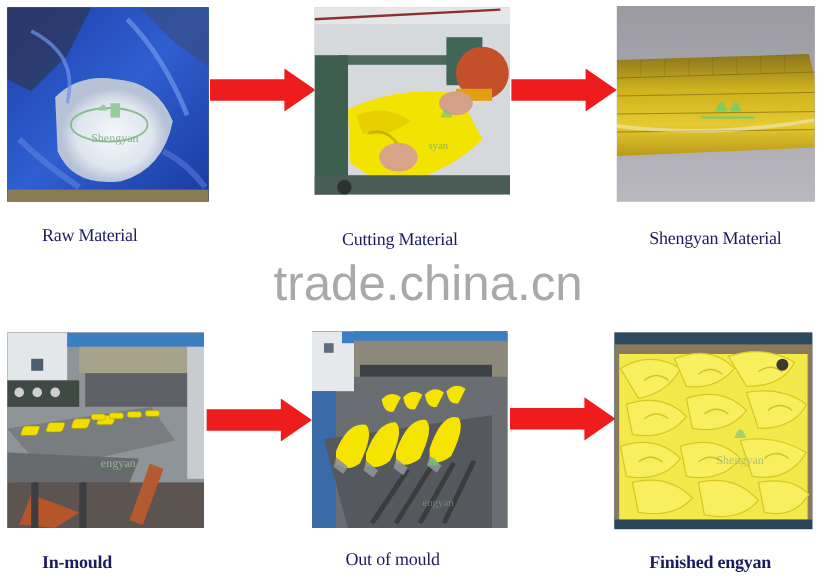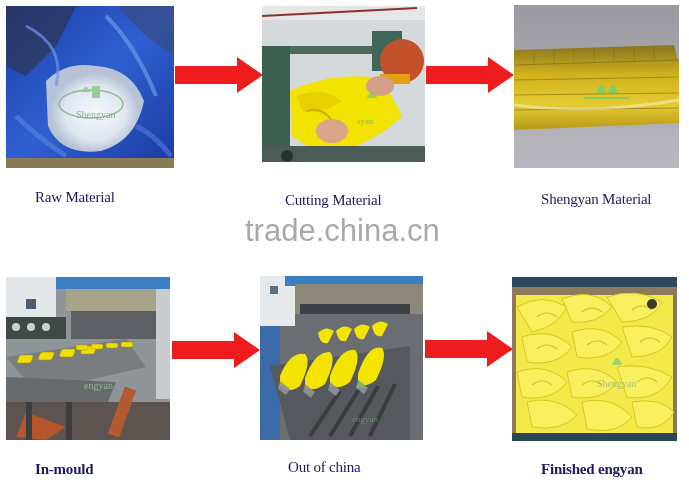--- a/index.html
+++ b/index.html
@@ -15,23 +15,23 @@
       position:absolute; width:88px; height:36px;
     }
     .arrow svg { width:100%; height:100%; display:block; }
     .caption {
       position:absolute; font-size:15px; color:#1c1a5e;
       white-space:nowrap; letter-spacing:-0.2px;
       font-family:Liberation Serif, serif;
     }
     .caption.bold { font-weight:bold; }
     .watermark {
-      position:absolute; left:245px; top:213px;
+      position:absolute; left:228px; top:213px;
       font-family:"Liberation Sans", "DejaVu Sans", sans-serif;
-      font-size:31px; color:#a9a9a9; letter-spacing:0px;
+      font-size:41px; color:#a9a9a9; letter-spacing:0px;
     }
   </style>
 </head>
 <body>
 
 <div class="photo" style="left:6px; top:6px; width:168px; height:162px; background:#2c3a5c;">
   <svg width="168" height="162" viewBox="0 0 168 162">
     <defs>
       <radialGradient id="rmWhite" cx="50%" cy="55%" r="45%">
         <stop offset="0%" stop-color="#f4f7fb"></stop>
@@ -262,14 +262,14 @@
     <circle cx="140" cy="27" r="5" fill="#3a3a30"></circle>
     <g opacity="0.6">
       <path d="M100 88 q5 -14 10 0 z" fill="#6fc28a"></path>
       <text x="85" y="110" font-size="10" font-family="Liberation Serif, serif" fill="#7aa68a">Shengyan</text>
     </g>
     <rect x="0" y="156" width="165" height="8" fill="#2a4458"></rect>
   </svg>
 </div>
 
 <div class="caption bold" style="left:35px; top:461px;">In-mould</div>
-<div class="caption bold" style="left:288px; top:459px; font-weight:normal;">Out of china</div>
+<div class="caption bold" style="left:288px; top:459px; font-weight:normal;">Out of mould</div>
 <div class="caption bold" style="left:541px; top:461px;">Finished engyan</div>
 
 </body></html>

